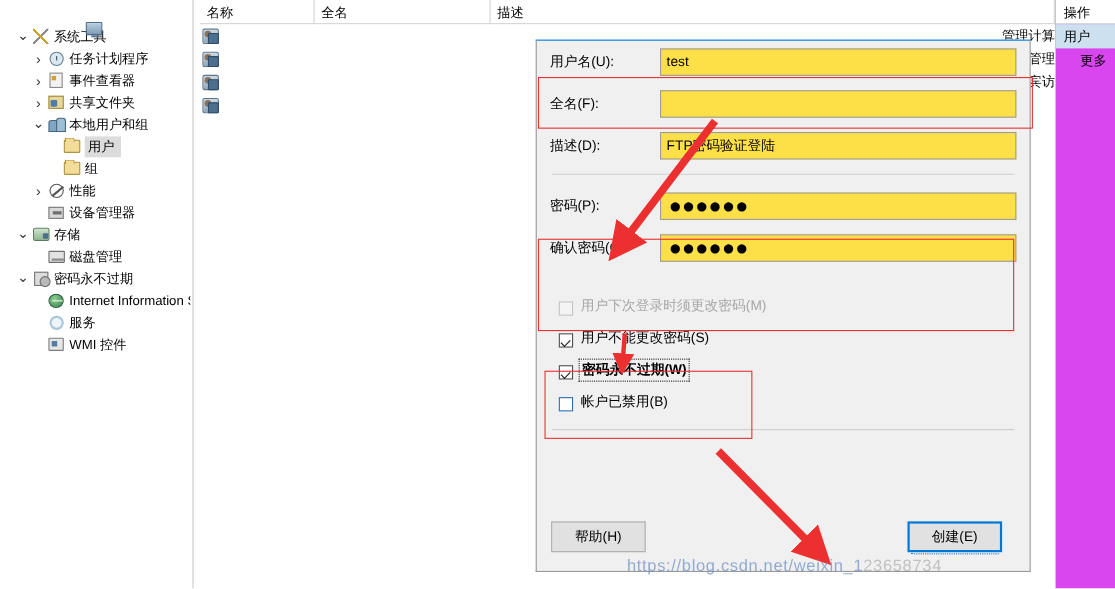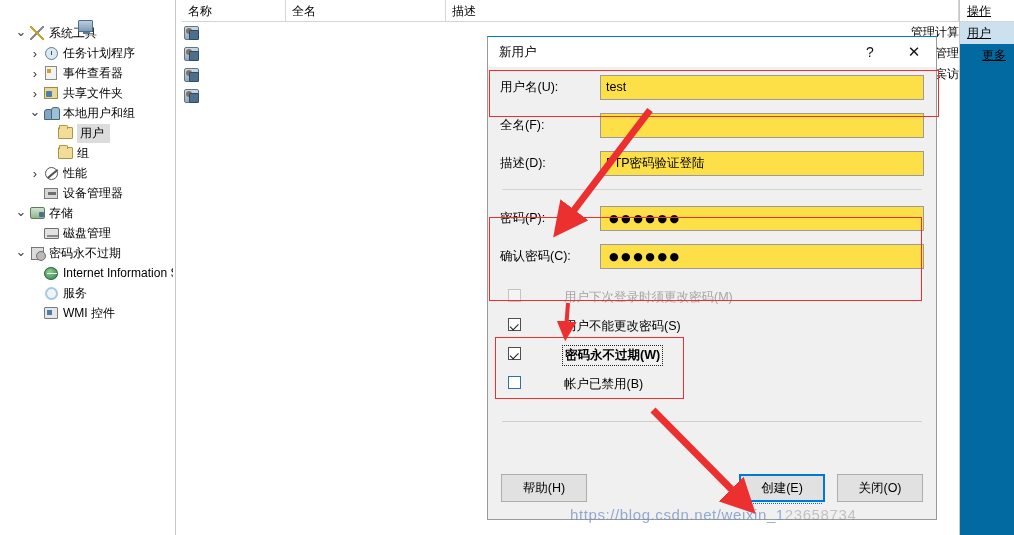--- a/index.html
+++ b/index.html
@@ -29,23 +29,22 @@
   .pane-list {
     flex: 1 1 auto;
     background: #ffffff;
     border-right: 1px solid #c8c8c8;
     position: relative;
     margin-left: 6px;
   }
 
   .pane-actions {
     width: 54px; flex: 0 0 54px;
-    background: #0369a1;
+    background: #d946ef;
     position: relative;
-    text-decoration: underline;
   }
 
   
   .tree-row {
     display: flex; align-items: center;
     height: 20px;
     white-space: nowrap;
     font-size: 12px;
     padding-right: 2px;
   }
@@ -189,21 +188,21 @@
     display: flex; align-items: center;
     padding: 0 5px; font-size: 12.5px; color: #000;
     overflow: hidden; white-space: nowrap;
   }
   .field-input.pw { padding-left: 8px; letter-spacing: 2.5px; font-size: 11px; }
   .pwdots { font-family: "DejaVu Sans", sans-serif; }
 
   .hr { height: 1px; background: #d2d2d2; margin: 7px 2px 9px 2px; }
   .hr2 { height: 1px; background: #cfcfcf; margin: 16px 2px 0 2px; }
 
-  .cb-row { display: flex; align-items: flex-start; height: 29px; padding-left: 8px; font-size: 12.5px; gap: 36px; }
+  .cb-row { display: flex; align-items: flex-end; height: 29px; padding-left: 8px; font-size: 12.5px; }
   .cb {
     width: 13px; height: 13px; flex: 0 0 13px;
     background: #ffffff; border: 1px solid #4f4f4f;
     margin-right: 7px; position: relative;
   }
   .cb.checked::after {
     content: ""; position: absolute; left: 2px; top: 5px;
     width: 4px; height: 7px;
     border-right: 1.6px solid #1a1a1a; border-bottom: 1.6px solid #1a1a1a;
     transform: rotate(45deg) translate(-1px,-2px);
@@ -413,25 +412,20 @@
 
   <div class="pane-actions">
     <div class="actions-title">操作</div>
     <div class="actions-item">用户</div>
     <div class="actions-sub">更多</div>
   </div>
 </div>
 
 <div class="dialog">
 
-  <div class="dlg-titlebar">
-    <div class="dlg-title">新用户</div>
-    <div class="dlg-help">?</div>
-    <div class="dlg-close">✕</div>
-  </div>
 
   <div class="dlg-body">
     <div id="fields-top">
         <div class="field-row">
           <div class="field-label">用户名(U):</div>
           <div class="field-input">
             <span>test</span>
           </div>
         </div>
         <div class="field-row">
@@ -485,21 +479,20 @@
   </div>
 
   <div class="dlg-footer">
     <div class="btn">帮助(H)</div>
     <div class="spacer-flex"></div>
     <div class="btn default">
       <span>创建(E)</span>
       <span class="focusdots"></span>
     </div>
     <div class="gap12"></div>
-    <div class="btn">关闭(O)</div>
   </div>
 </div>
 
 <div id="anno-layer">
     <div class="anno anno-box" style="left: 489px; top: 70px; width: 450px; height: 47px; border-color: rgb(236, 47, 47);"></div>
     <div class="anno anno-box" style="left: 489px; top: 217px; width: 433px; height: 84px; border-color: rgb(236, 47, 47);"></div>
     <div class="anno anno-box" style="left: 495px; top: 337px; width: 189px; height: 62px; border-color: rgb(236, 47, 47);"></div>
   </div>
 <svg class="anno-svg" id="anno-svg" width="1014" height="535">
   <defs>

